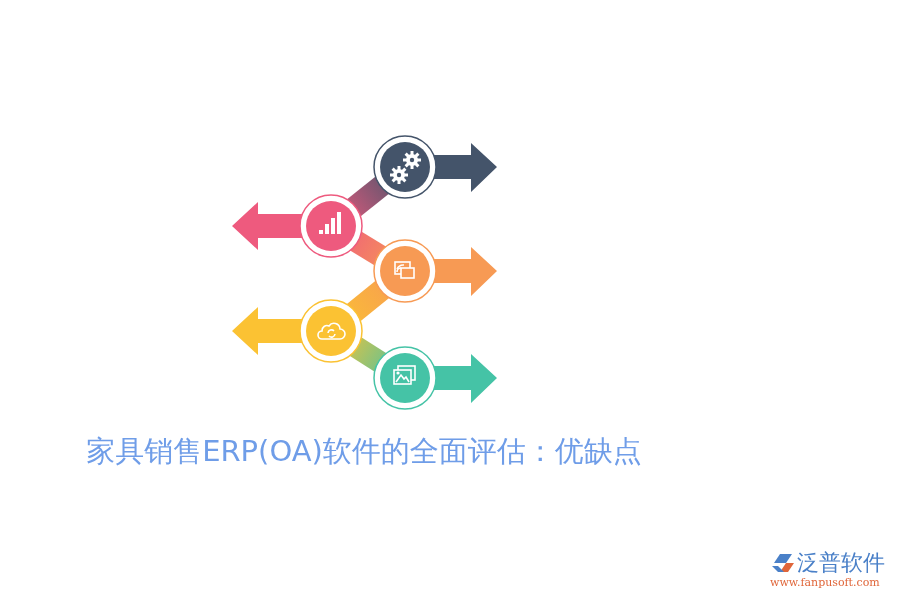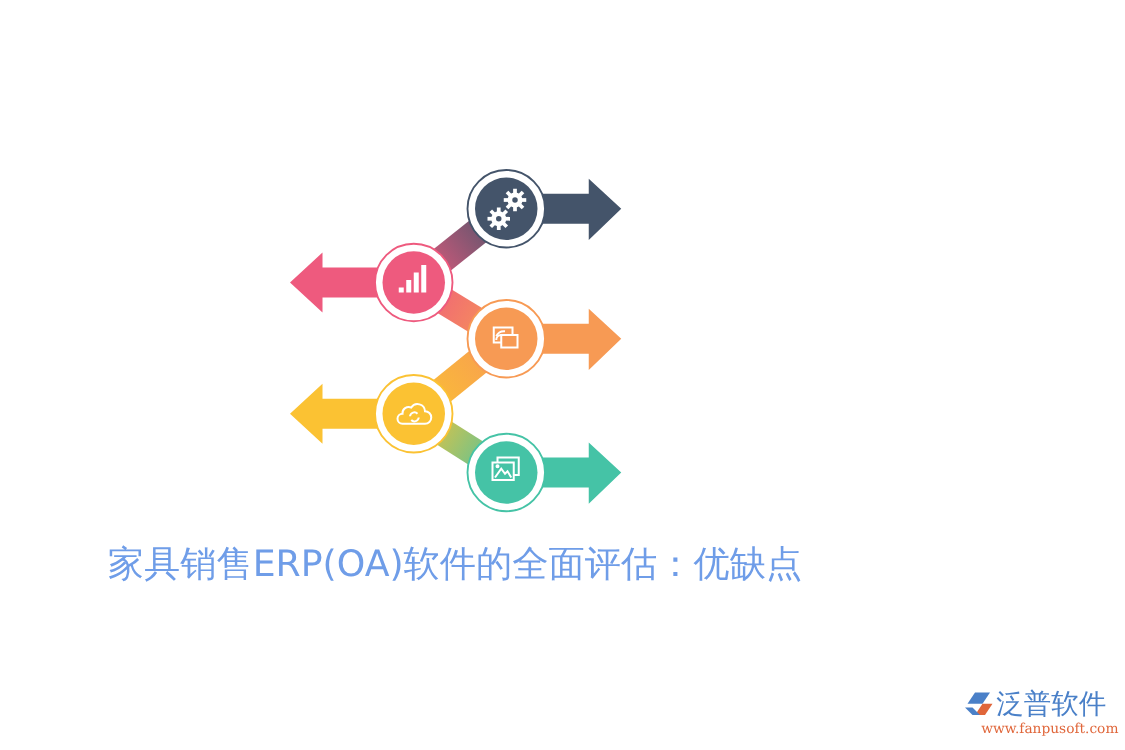--- a/index.html
+++ b/index.html
@@ -6,21 +6,21 @@
     body { width: 900px; height: 600px; position: relative; overflow: hidden; font-family: "DejaVu Sans", sans-serif; }
     #diagram { position: absolute; left: 0; top: 0; width: 900px; height: 600px; }
     .title {
       position: absolute; left: 0; top: 432px; width: 728px; text-align: center;
       color: #6f9de8; font-size: 29px; line-height: 38px; letter-spacing: 0px;
       font-family: "DejaVu Sans", sans-serif;
     }
     .title span { display: block; }
     .logo { position: absolute; left: 770px; top: 548px; width: 125px; height: 45px; }
     .logo-text { position: absolute; left: 27px; top: 0px; font-size: 22px; color: #4a80c8; font-family: "DejaVu Sans", sans-serif; white-space: nowrap; }
-    .logo-url { position: absolute; left: 15px; top: 28px; font-size: 11px; color: #e0663a; font-family: "DejaVu Serif", serif; white-space: nowrap; }
+    .logo-url { position: absolute; left: 0; top: 28px; font-size: 11px; color: #e0663a; font-family: "DejaVu Serif", serif; white-space: nowrap; }
     .logo-mark { position: absolute; left: 0px; top: 4px; width: 26px; height: 22px; }
   </style>
 </head>
 <body>
 
 <svg id="diagram" viewBox="0 0 900 600" xmlns="http://www.w3.org/2000/svg">
   <defs>
     <linearGradient id="g12" x1="405" y1="167" x2="331" y2="226" gradientUnits="userSpaceOnUse">
       <stop offset="0" stop-color="#44546a"></stop>
         <stop offset="1" stop-color="#ee5a7e"></stop>

